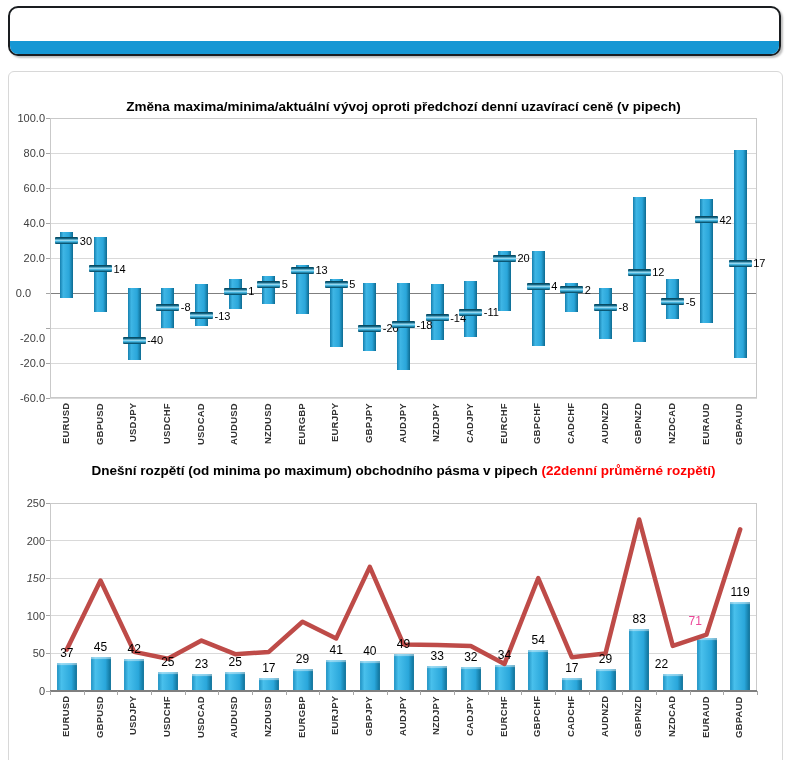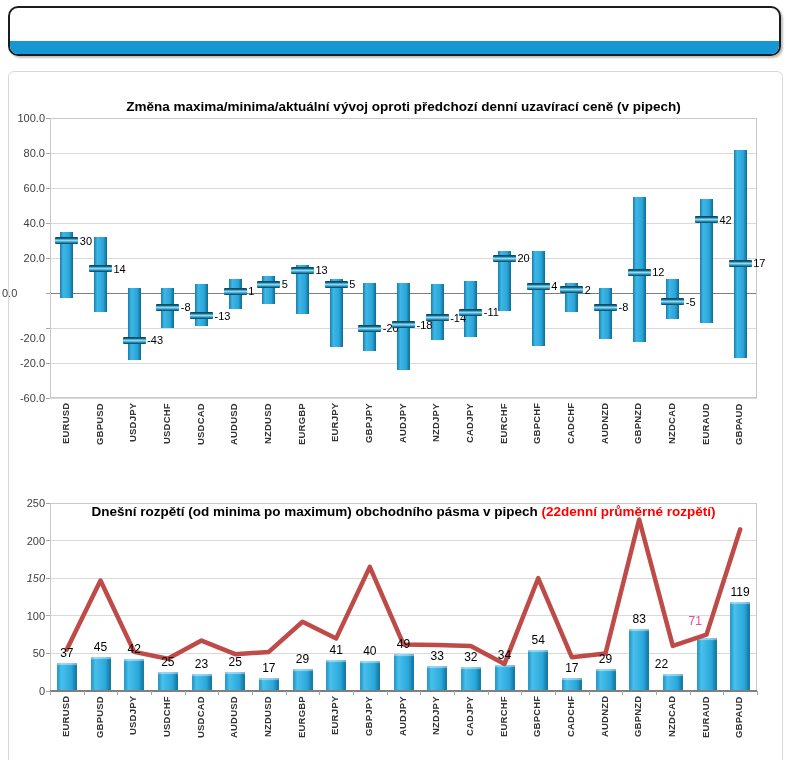--- a/index.html
+++ b/index.html
@@ -8,21 +8,21 @@
   .header-box{position:absolute;left:8px;top:6px;width:769px;height:46px;
         border:2px solid #1a1d20;border-radius:10px;background:#ffffff;overflow:hidden;
         box-shadow:2px 2px 2px rgba(0,0,0,0.25);}
   .header-title{position:absolute;left:13px;top:8px;font-size:17.5px;font-weight:bold;color:#000;white-space:nowrap;}
   .header-strip{position:absolute;left:0;bottom:0;width:100%;height:13px;background:#1697D4;}
   .panel{position:absolute;left:8px;top:71px;width:775px;height:700px;background:#fff;
         border:1px solid #d8d8d8;border-radius:6px;box-sizing:border-box;}
   .chart-title{position:absolute;left:50px;width:707px;text-align:center;
         font-size:13.5px;font-weight:bold;color:#000;white-space:nowrap;}
   #title1{top:99px;}
-  #title2{top:504px;}
+  #title2{top:463px;}
   #title2 .red{color:#FF0000;}
   #chart-layer{position:absolute;left:0;top:0;width:793px;height:760px;}
 </style>
 </head>
 <body>
 
 <div class="page">
   <div class="header-box">
     <div class="header-strip"></div>
   </div>
@@ -44,21 +44,21 @@
       <div style="position: absolute; left: 46px; top: 187.5px; width: 4px; height: 1px; background: rgb(166, 166, 166);"></div>
       <div style="position: absolute; left: 2px; top: 181px; width: 43px; height: 14px; line-height: 14px; text-align: right; font-size: 11px; color: rgb(64, 64, 64);">60.0</div>
       <div style="position: absolute; left: 50px; top: 222.5px; width: 707px; height: 1px; background: rgb(217, 217, 217);"></div>
       <div style="position: absolute; left: 46px; top: 222.5px; width: 4px; height: 1px; background: rgb(166, 166, 166);"></div>
       <div style="position: absolute; left: 2px; top: 216px; width: 43px; height: 14px; line-height: 14px; text-align: right; font-size: 11px; color: rgb(64, 64, 64);">40.0</div>
       <div style="position: absolute; left: 50px; top: 257.5px; width: 707px; height: 1px; background: rgb(217, 217, 217);"></div>
       <div style="position: absolute; left: 46px; top: 257.5px; width: 4px; height: 1px; background: rgb(166, 166, 166);"></div>
       <div style="position: absolute; left: 2px; top: 251px; width: 43px; height: 14px; line-height: 14px; text-align: right; font-size: 11px; color: rgb(64, 64, 64);">20.0</div>
       <div style="position: absolute; left: 50px; top: 292.5px; width: 707px; height: 1px; background: rgb(127, 127, 127);"></div>
       <div style="position: absolute; left: 46px; top: 292.5px; width: 4px; height: 1px; background: rgb(166, 166, 166);"></div>
-      <div style="position: absolute; left: 2px; top: 286px; width: 43px; height: 14px; line-height: 14px; text-align: left; font-size: 11px; color: rgb(64, 64, 64);">0.0</div>
+      <div style="position: absolute; left: 2px; top: 286px; width: 43px; height: 14px; line-height: 14px; text-align: center; font-size: 11px; color: rgb(64, 64, 64);">0.0</div>
       <div style="position: absolute; left: 50px; top: 327.5px; width: 707px; height: 1px; background: rgb(217, 217, 217);"></div>
       <div style="position: absolute; left: 46px; top: 327.5px; width: 4px; height: 1px; background: rgb(166, 166, 166);"></div>
       <div style="position: absolute; left: 2px; top: 331px; width: 43px; height: 14px; line-height: 14px; text-align: right; font-size: 11px; color: rgb(64, 64, 64);">-20.0</div>
       <div style="position: absolute; left: 50px; top: 362.5px; width: 707px; height: 1px; background: rgb(217, 217, 217);"></div>
       <div style="position: absolute; left: 46px; top: 362.5px; width: 4px; height: 1px; background: rgb(166, 166, 166);"></div>
       <div style="position: absolute; left: 2px; top: 356px; width: 43px; height: 14px; line-height: 14px; text-align: right; font-size: 11px; color: rgb(64, 64, 64);">-20.0</div>
       <div style="position: absolute; left: 50px; top: 397.5px; width: 707px; height: 1px; background: rgb(217, 217, 217);"></div>
       <div style="position: absolute; left: 46px; top: 397.5px; width: 4px; height: 1px; background: rgb(166, 166, 166);"></div>
       <div style="position: absolute; left: 2px; top: 391px; width: 43px; height: 14px; line-height: 14px; text-align: right; font-size: 11px; color: rgb(64, 64, 64);">-60.0</div>
       <div style="position: absolute; left: 50px; top: 118px; width: 707px; height: 280px; border: 1px solid rgb(201, 201, 201); box-sizing: border-box;"></div>
@@ -142,21 +142,21 @@
       <div style="position: absolute; left: 599px; top: 287.75px; width: 13px; height: 50.75px; background: linear-gradient(90deg, rgb(21, 127, 174) 0%, rgb(63, 182, 229) 25%, rgb(42, 166, 218) 70%, rgb(13, 106, 144) 100%);"></div>
       <div style="position: absolute; left: 632.667px; top: 196.75px; width: 13px; height: 145.25px; background: linear-gradient(90deg, rgb(21, 127, 174) 0%, rgb(63, 182, 229) 25%, rgb(42, 166, 218) 70%, rgb(13, 106, 144) 100%);"></div>
       <div style="position: absolute; left: 666.333px; top: 279px; width: 13px; height: 40.25px; background: linear-gradient(90deg, rgb(21, 127, 174) 0%, rgb(63, 182, 229) 25%, rgb(42, 166, 218) 70%, rgb(13, 106, 144) 100%);"></div>
       <div style="position: absolute; left: 700px; top: 198.5px; width: 13px; height: 124.25px; background: linear-gradient(90deg, rgb(21, 127, 174) 0%, rgb(63, 182, 229) 25%, rgb(42, 166, 218) 70%, rgb(13, 106, 144) 100%);"></div>
       <div style="position: absolute; left: 733.667px; top: 149.5px; width: 13px; height: 208.25px; background: linear-gradient(90deg, rgb(21, 127, 174) 0%, rgb(63, 182, 229) 25%, rgb(42, 166, 218) 70%, rgb(13, 106, 144) 100%);"></div>
       <div style="position: absolute; left: 55.3333px; top: 237px; width: 23px; height: 7px; border-radius: 1px; background: linear-gradient(rgb(8, 63, 82) 0%, rgb(11, 96, 128) 20%, rgb(156, 220, 243) 48%, rgb(69, 181, 224) 65%, rgb(11, 96, 128) 90%, rgb(8, 63, 82) 100%);"></div>
       <div style="position: absolute; left: 79.8333px; top: 232.5px; width: 40px; height: 16px; line-height: 16px; font-size: 11px; color: rgb(0, 0, 0);">30</div>
       <div style="position: absolute; left: 89px; top: 265px; width: 23px; height: 7px; border-radius: 1px; background: linear-gradient(rgb(8, 63, 82) 0%, rgb(11, 96, 128) 20%, rgb(156, 220, 243) 48%, rgb(69, 181, 224) 65%, rgb(11, 96, 128) 90%, rgb(8, 63, 82) 100%);"></div>
       <div style="position: absolute; left: 113.5px; top: 260.5px; width: 40px; height: 16px; line-height: 16px; font-size: 11px; color: rgb(0, 0, 0);">14</div>
       <div style="position: absolute; left: 122.667px; top: 336.75px; width: 23px; height: 7px; border-radius: 1px; background: linear-gradient(rgb(8, 63, 82) 0%, rgb(11, 96, 128) 20%, rgb(156, 220, 243) 48%, rgb(69, 181, 224) 65%, rgb(11, 96, 128) 90%, rgb(8, 63, 82) 100%);"></div>
-      <div style="position: absolute; left: 147.167px; top: 332.25px; width: 40px; height: 16px; line-height: 16px; font-size: 11px; color: rgb(0, 0, 0);">-43</div>
+      <div style="position: absolute; left: 147.167px; top: 332.25px; width: 40px; height: 16px; line-height: 16px; font-size: 11px; color: rgb(0, 0, 0);">-40</div>
       <div style="position: absolute; left: 156.333px; top: 303.5px; width: 23px; height: 7px; border-radius: 1px; background: linear-gradient(rgb(8, 63, 82) 0%, rgb(11, 96, 128) 20%, rgb(156, 220, 243) 48%, rgb(69, 181, 224) 65%, rgb(11, 96, 128) 90%, rgb(8, 63, 82) 100%);"></div>
       <div style="position: absolute; left: 180.833px; top: 299px; width: 40px; height: 16px; line-height: 16px; font-size: 11px; color: rgb(0, 0, 0);">-8</div>
       <div style="position: absolute; left: 190px; top: 312.25px; width: 23px; height: 7px; border-radius: 1px; background: linear-gradient(rgb(8, 63, 82) 0%, rgb(11, 96, 128) 20%, rgb(156, 220, 243) 48%, rgb(69, 181, 224) 65%, rgb(11, 96, 128) 90%, rgb(8, 63, 82) 100%);"></div>
       <div style="position: absolute; left: 214.5px; top: 307.75px; width: 40px; height: 16px; line-height: 16px; font-size: 11px; color: rgb(0, 0, 0);">-13</div>
       <div style="position: absolute; left: 223.667px; top: 287.75px; width: 23px; height: 7px; border-radius: 1px; background: linear-gradient(rgb(8, 63, 82) 0%, rgb(11, 96, 128) 20%, rgb(156, 220, 243) 48%, rgb(69, 181, 224) 65%, rgb(11, 96, 128) 90%, rgb(8, 63, 82) 100%);"></div>
       <div style="position: absolute; left: 248.167px; top: 283.25px; width: 40px; height: 16px; line-height: 16px; font-size: 11px; color: rgb(0, 0, 0);">1</div>
       <div style="position: absolute; left: 257.333px; top: 280.75px; width: 23px; height: 7px; border-radius: 1px; background: linear-gradient(rgb(8, 63, 82) 0%, rgb(11, 96, 128) 20%, rgb(156, 220, 243) 48%, rgb(69, 181, 224) 65%, rgb(11, 96, 128) 90%, rgb(8, 63, 82) 100%);"></div>
       <div style="position: absolute; left: 281.833px; top: 276.25px; width: 40px; height: 16px; line-height: 16px; font-size: 11px; color: rgb(0, 0, 0);">5</div>
       <div style="position: absolute; left: 291px; top: 266.75px; width: 23px; height: 7px; border-radius: 1px; background: linear-gradient(rgb(8, 63, 82) 0%, rgb(11, 96, 128) 20%, rgb(156, 220, 243) 48%, rgb(69, 181, 224) 65%, rgb(11, 96, 128) 90%, rgb(8, 63, 82) 100%);"></div>
       <div style="position: absolute; left: 315.5px; top: 262.25px; width: 40px; height: 16px; line-height: 16px; font-size: 11px; color: rgb(0, 0, 0);">13</div>

